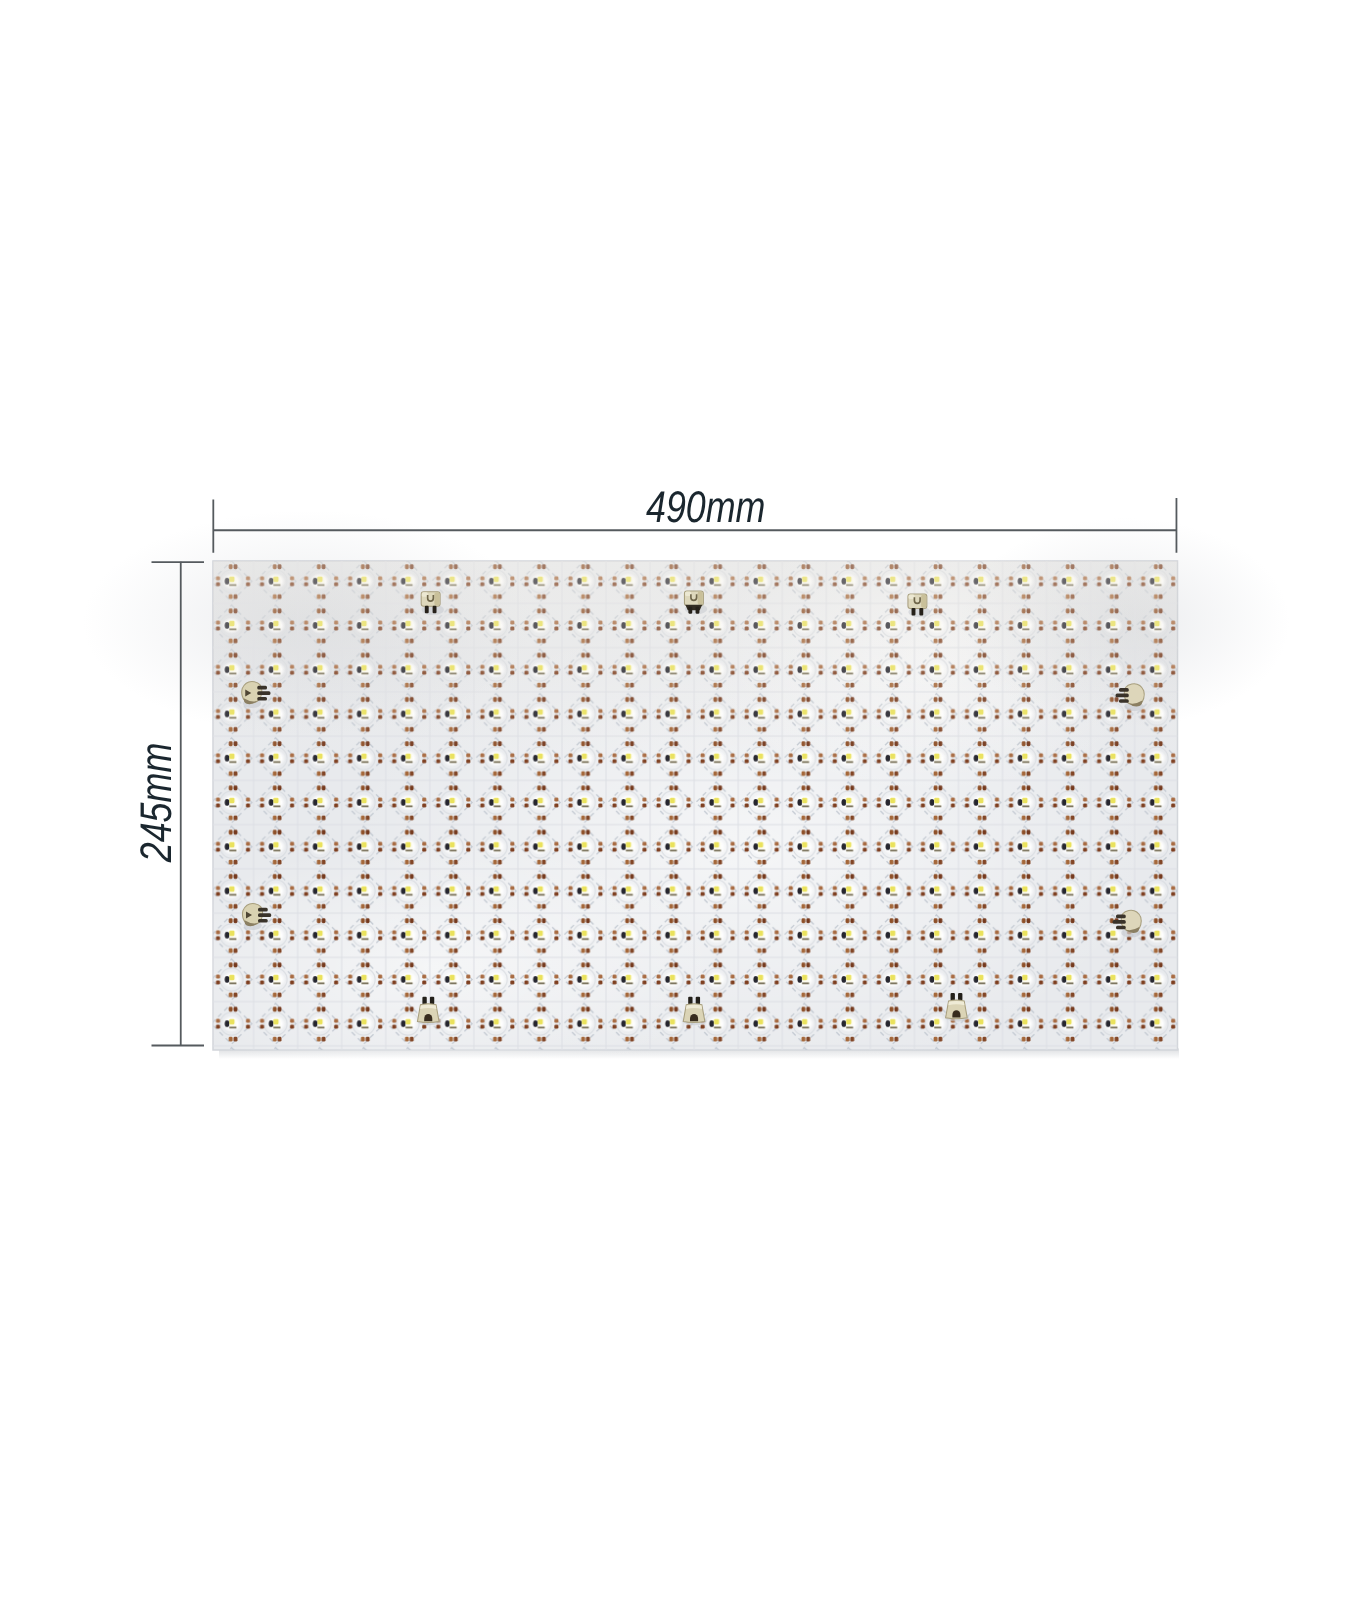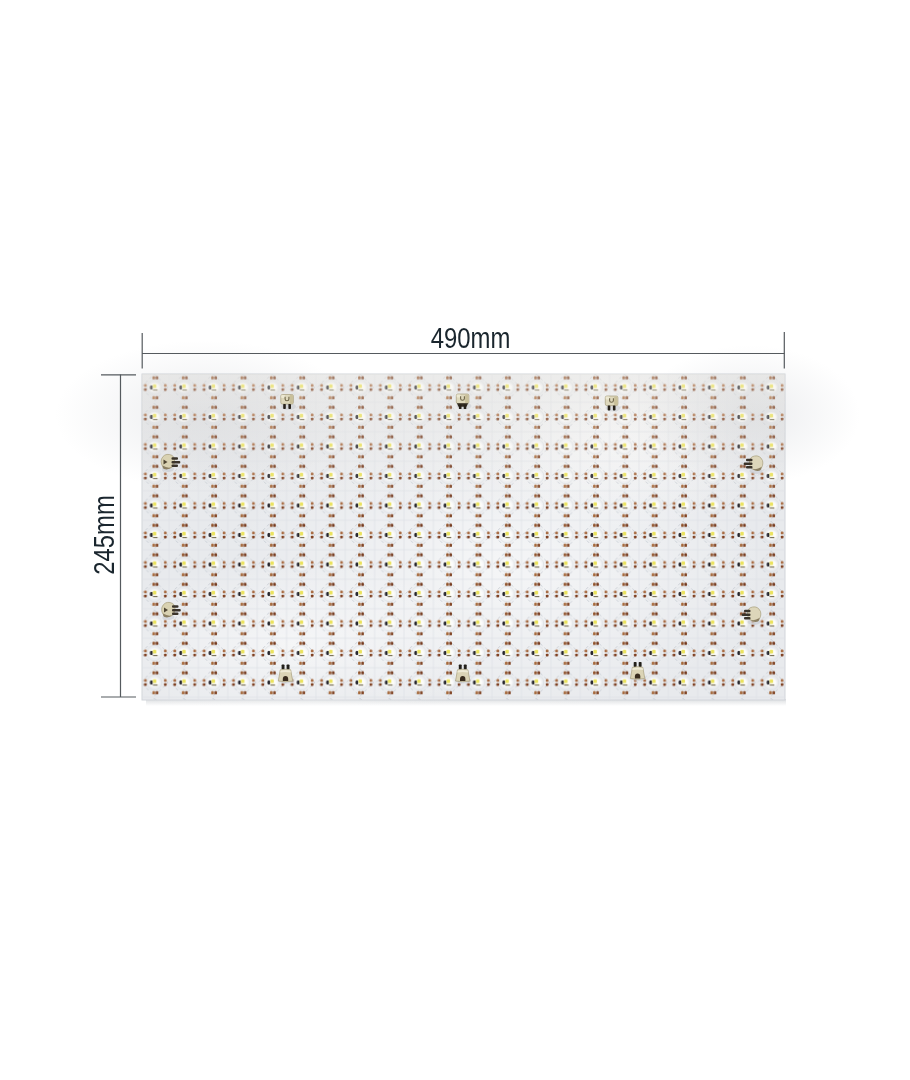--- a/index.html
+++ b/index.html
@@ -1,16 +1,16 @@
 <!DOCTYPE html>
 <html><head>
 <meta charset="utf-8">
 <style>
   html,body{margin:0;padding:0;background:#ffffff;width:910px;height:1080px;overflow:hidden;}
-  .wrap{position:relative;width:910px;height:865px;font-family:"Liberation Sans",sans-serif;}
+  .wrap{position:relative;width:910px;height:865px;font-family:"Liberation Sans",sans-serif;font-style:italic;}
 </style>
 </head>
 <body>
 <div class="wrap">
 <svg width="910" height="1080" viewBox="0 0 910 1080" xmlns="http://www.w3.org/2000/svg">
 <defs>
 
   <pattern id="cell" patternUnits="userSpaceOnUse" x="139.7" y="372.75" width="29.37" height="29.5">
     <g>
 

